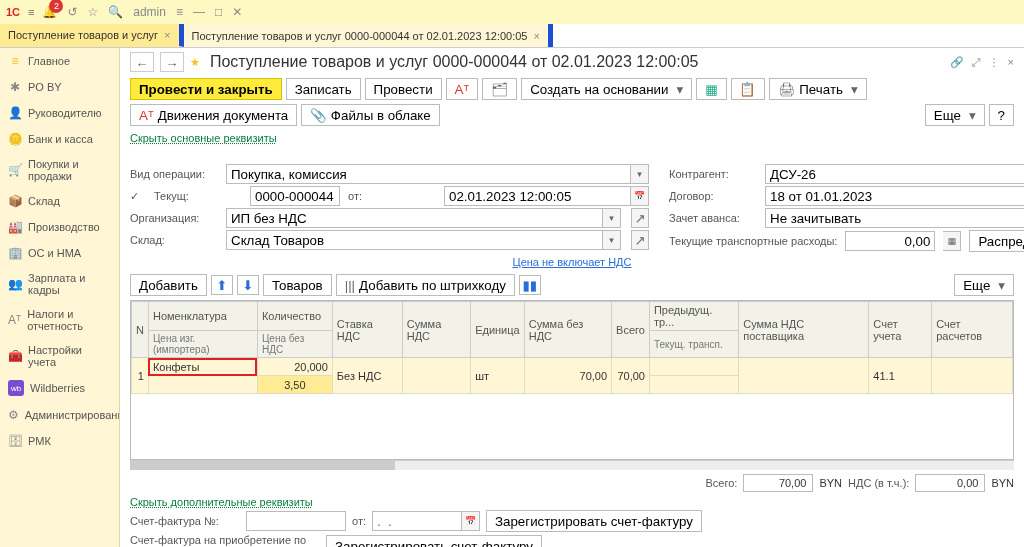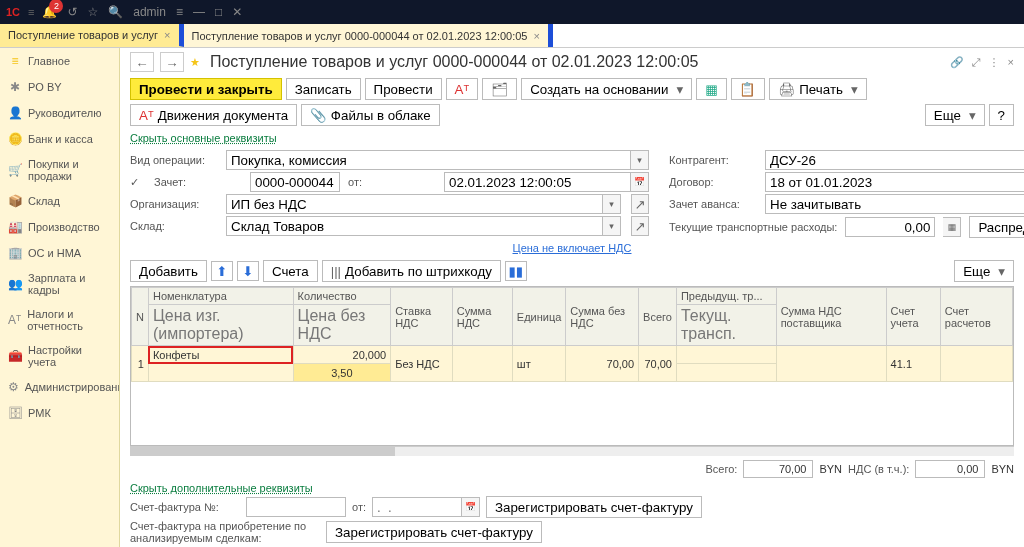--- a/index.html
+++ b/index.html
@@ -1,18 +1,18 @@
 <!DOCTYPE html>
 <html><head>
 <meta charset="utf-8">
 <style>
 * { box-sizing: border-box; margin: 0; padding: 0; font-family: Arial, sans-serif; }
 body { font-size: 11px; color: #333; background: #fff; }
 
-.titlebar { height: 24px; background: #0f172a; display: flex; align-items: center; padding: 12px 6px; color: #666; }
+.titlebar { height: 24px; background: #fef9c3; display: flex; align-items: center; padding: 12px 6px; color: #666; }
 .titlebar .logo { color: #d22; font-weight: bold; margin-right: 8px; }
 .titlebar .menu-icon { margin-right: 8px; cursor: pointer; }
 .titlebar .title-text { flex: 1; }
 .titlebar .tb-right { display: flex; align-items: center; gap: 10px; }
 .titlebar .tb-icon { cursor: pointer; color: #888; font-size: 12px; }
 .bell-wrap { position: relative; }
 .bell-count { position: absolute; top: -6px; right: -6px; background: #d33; color: #fff; border-radius: 50%; width: 14px; height: 14px; font-size: 9px; display: flex; align-items: center; justify-content: center; }
 
 .tabbar { height: 24px; background: #fff; border-bottom: 1px solid #ccc; display: flex; }
 .tab { padding: 4px 8px; border-right: 5px solid #1d4ed8; display: flex; align-items: center; cursor: pointer; gap: 6px; }
@@ -61,21 +61,21 @@
 .dtab { padding: 3px 10px; border: 1px solid #bbb; border-bottom: none; margin-right: -1px; cursor: pointer; background: #f8f8f8; }
 .dtab.active { background: #fff; outline: 2px solid #d22; outline-offset: -1px; position: relative; z-index: 1; }
 
 .tbl-toolbar { display: flex; align-items: center; gap: 4px; margin: 4px 0; }
 .tbl-toolbar .spacer { flex: 1; }
 .arrow-btn { border: 1px solid #bbb; width: 22px; height: 20px; cursor: pointer; background: #fff; color: #2a6dd8; display: flex; align-items: center; justify-content: center; }
 
 .grid-wrap { border: 1px solid #bbb; height: 160px; background: #fff; overflow: auto; }
 table.grid { width: 100%; border-collapse: collapse; }
 .grid th { background: #f2f2e8; border: 1px solid #ccc; padding: 2px 4px; font-weight: normal; color: #555; text-align: left; font-size: 11px; }
-.grid th.sub { font-size: 16px; color: #777; }
+.grid th.sub { font-size: 10px; color: #777; }
 .grid td { border: 1px solid #e0dcc0; padding: 2px 4px; background: #fff6d6; height: 18px; }
 .grid td.sel { outline: 2px solid #d22; outline-offset: -2px; }
 .grid td.num { text-align: right; }
 .grid td.edit { background: #ffeb94; text-align: center; }
 
 .scrollbar { height: 10px; background: #eee; border-top: 1px solid #ccc; position: relative; }
 .scroll-thumb { position: absolute; left: 0; width: 30%; height: 100%; background: #ccc; }
 
 .totals { display: flex; justify-content: flex-end; align-items: center; gap: 6px; margin: 4px 0; }
 .totals .box { border: 1px solid #bbb; padding: 2px 6px; text-align: right; min-width: 70px; }
@@ -154,20 +154,24 @@
         <span>Зарплата и кадры</span>
       </div>
     <div class="sb-item">
         <span class="ic">Аᵀ</span>
         <span>Налоги и отчетность</span>
       </div>
     <div class="sb-item">
         <span class="ic">🧰</span>
         <span>Настройки учета</span>
       </div>
+    <div class="sb-item wb">
+        <span class="ic">wb</span>
+        <span>Wildberries</span>
+      </div>
     <div class="sb-item">
         <span class="ic">⚙</span>
         <span>Администрирование</span>
       </div>
     <div class="sb-item">
         <span class="ic">🗄</span>
         <span>РМК</span>
       </div>
   </div>
 
@@ -216,32 +220,32 @@
           <span>Файлы в облаке</span>
         </button>
       <div style="flex:1"></div>
       <button class="btn dd">Еще</button>
       <button class="btn">?</button>
     </div>
 
     <span class="link">Скрыть основные реквизиты</span>
 
     
-    <div class="two-col" style="margin-top:4px">
+    <div class="two-col" style="margin-top:18px">
       <div class="col">
         <div class="form-row">
           <span class="lbl">Вид операции:</span>
           <div class="fld">
               <input class="inp" style="flex: 1 1 0%;" value="Покупка, комиссия">
               <button class="sel-btn">▾</button>
             </div>
         </div>
         <div class="form-row">
           <span class="lbl" style="width:16px">✓</span>
-          <span class="lbl">Зачет:</span>
+          <span class="lbl">Текущ:</span>
           <input class="inp" style="width: 90px;" value="0000-000044">
           <span class="lbl">от:</span>
           <div class="fld">
               <input class="inp" style="flex: 1 1 0%;" value="02.01.2023 12:00:05">
               <button class="sel-btn">📅</button>
             </div>
         </div>
         <div class="form-row">
           <span class="lbl">Организация:</span>
           <div class="fld">
@@ -291,21 +295,21 @@
 
     <div class="center-link"><a>Цена не включает НДС</a></div>
 
     
 
     
     <div class="tbl-toolbar">
       <button class="btn">Добавить</button>
       <button class="arrow-btn">⬆</button>
       <button class="arrow-btn">⬇</button>
-      <button class="btn">Счета</button>
+      <button class="btn">Товаров</button>
       <button class="btn">
           <span class="bi">|||</span>
           <span>Добавить по штрихкоду</span>
         </button>
       <button class="arrow-btn" style="color:#2a6dd8">▮▮</button>
       <div class="spacer"></div>
       <button class="btn dd">Еще</button>
     </div>
 
     

